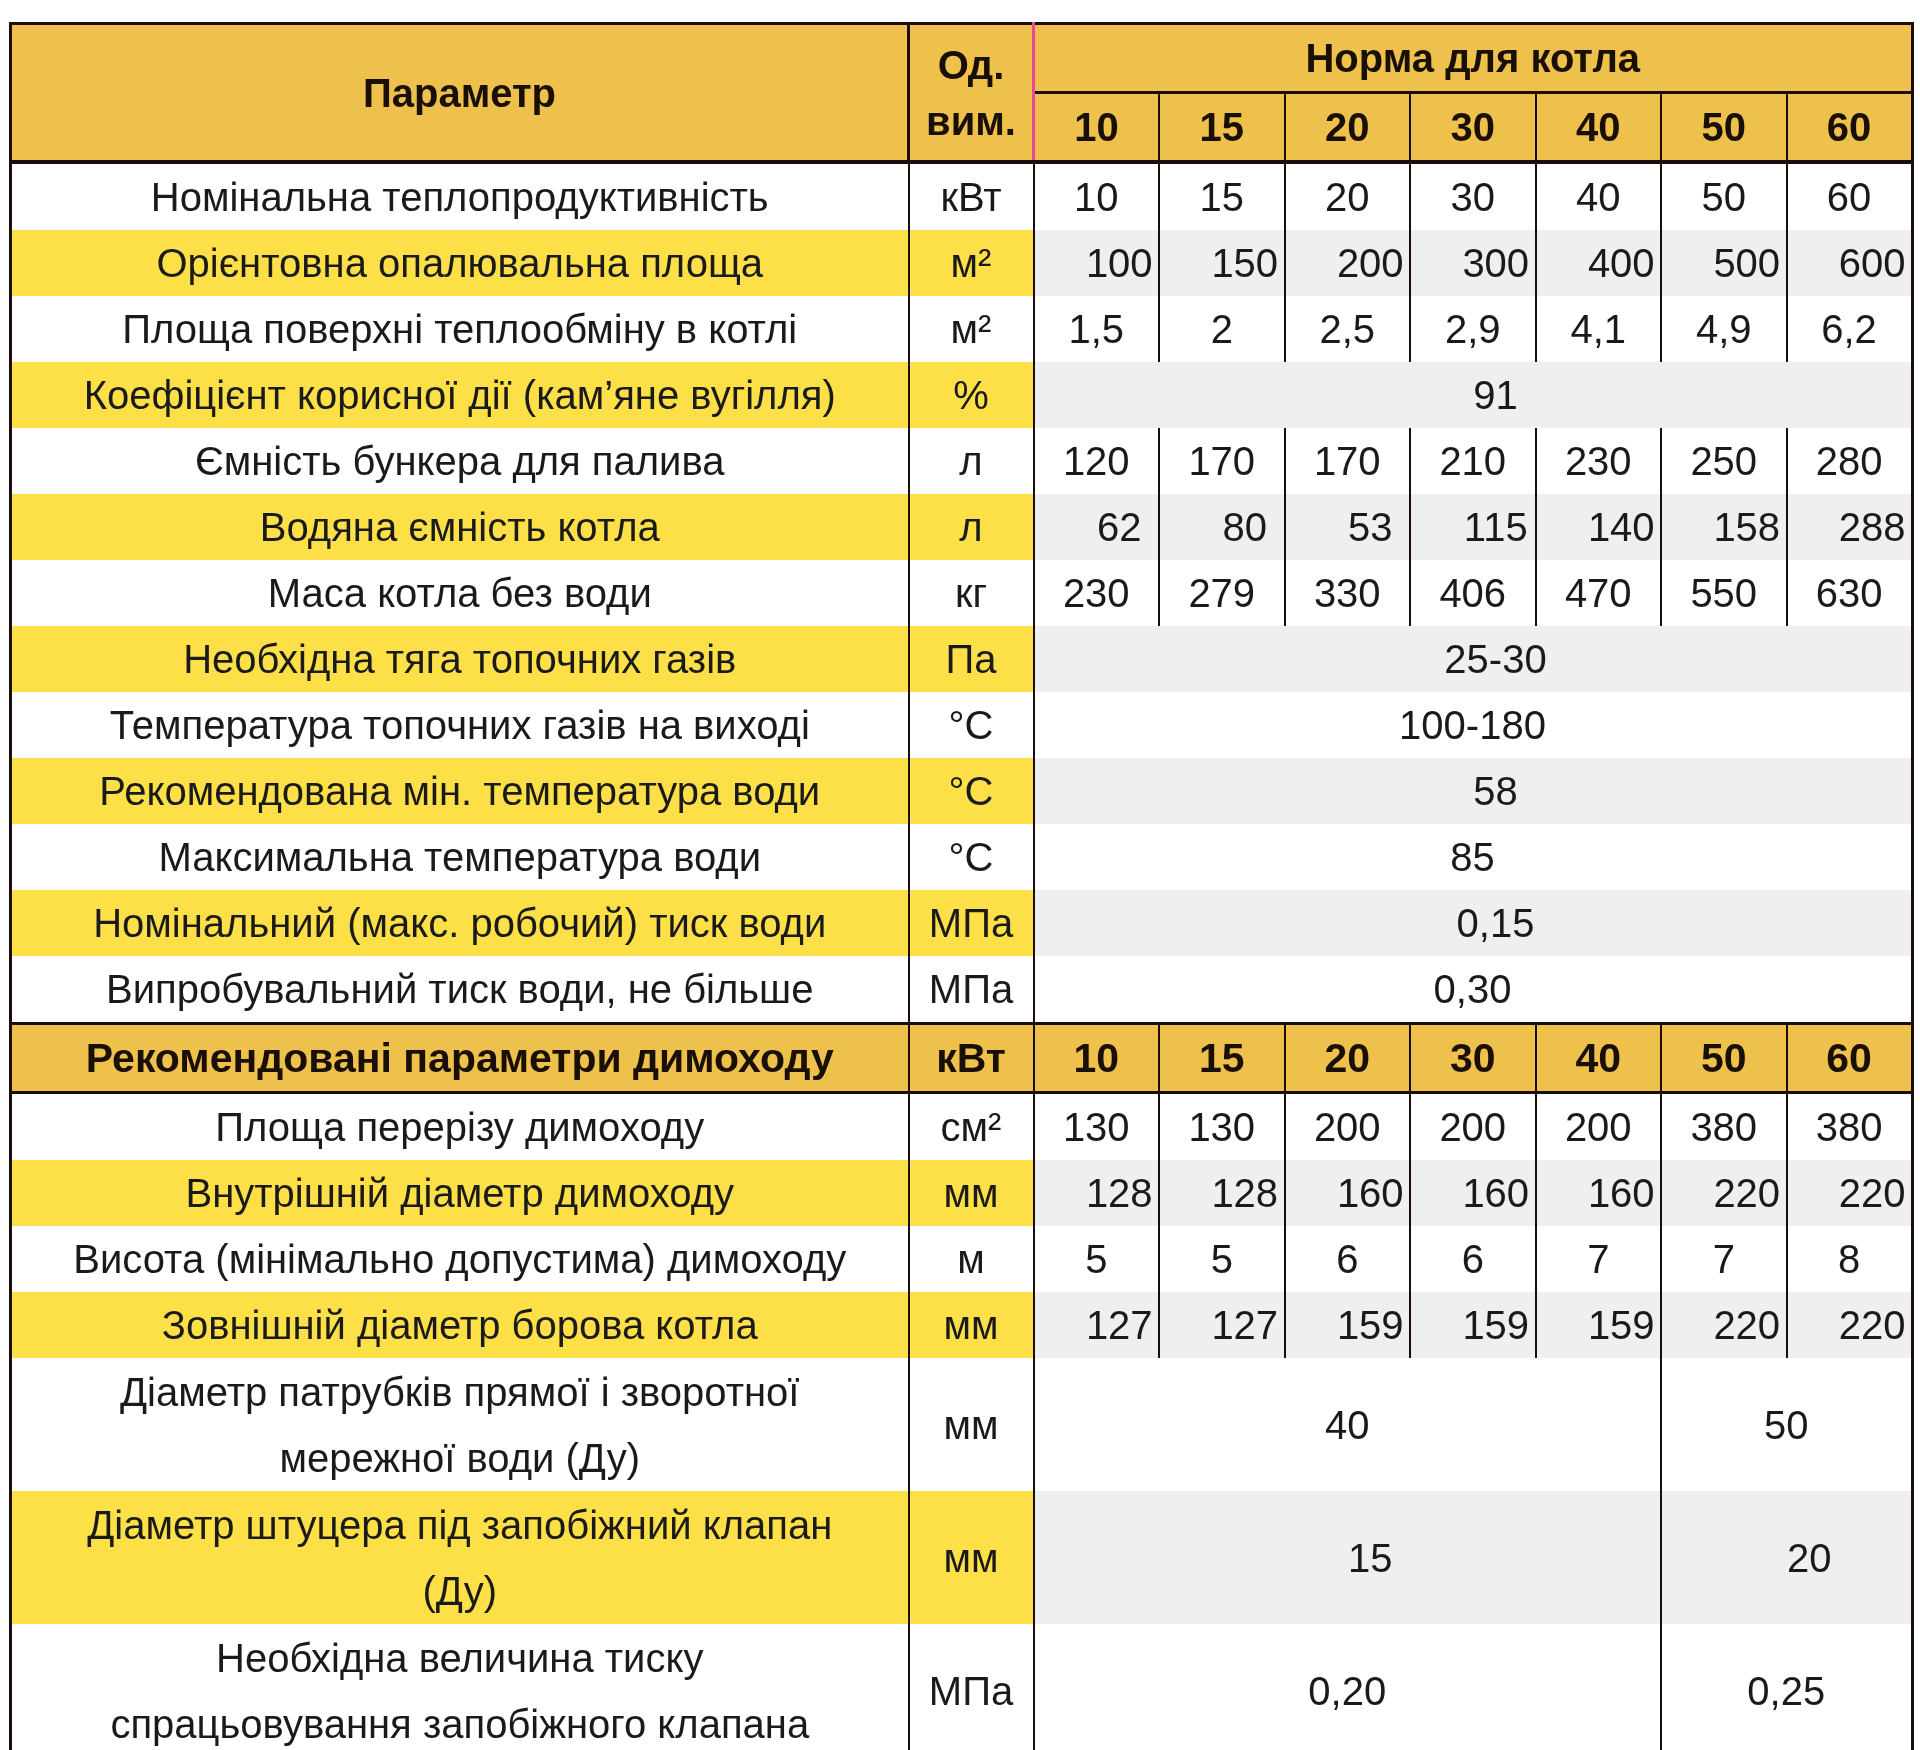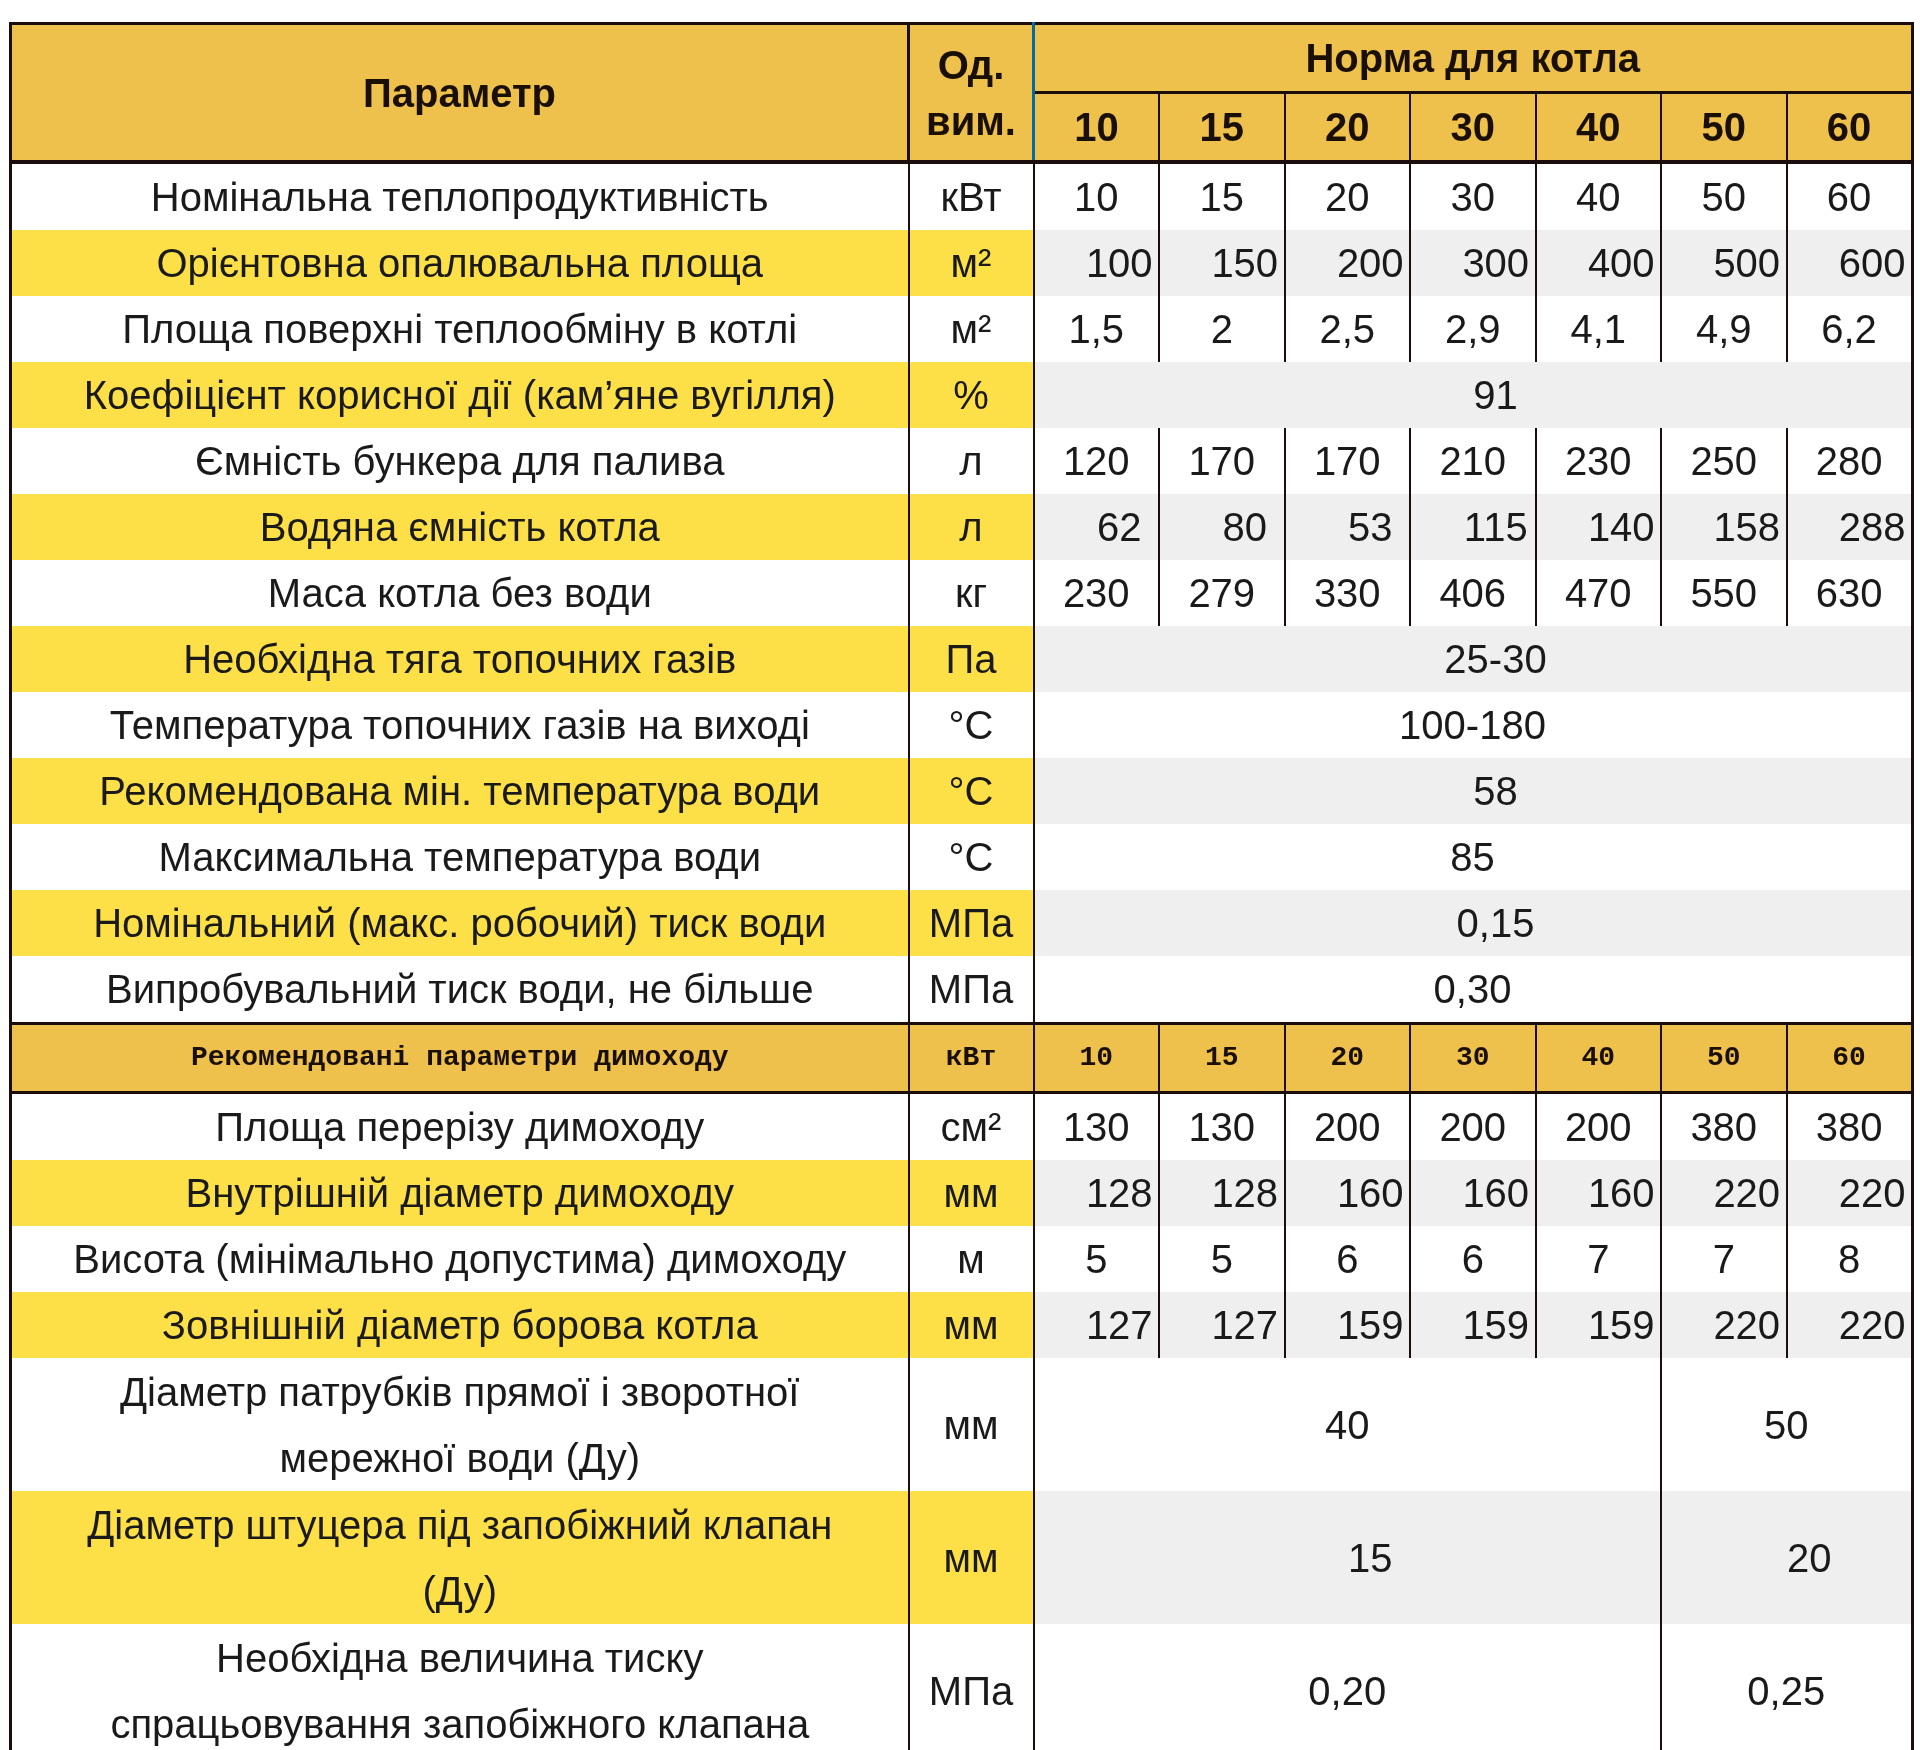--- a/index.html
+++ b/index.html
@@ -16,31 +16,31 @@
   table.spec col.c-unit { width: 125px; }
   table.spec col.c-val { width: 125.5px; }
   table.spec td, table.spec th {
     padding: 0; margin: 0;
     font-size: 40px; line-height: 66px; height: 66px;
     text-align: center; vertical-align: middle;
     white-space: nowrap; overflow: hidden;
   }
   th { background: #eec14c; font-weight: bold; color: #1a0f05; }
   th.hd-param { font-size: 40px; }
-  th.hd-unit { font-size: 40px; line-height: 60px; border-left: 3px solid #1c0d0d; border-right: 3px solid #0369a1; }
+  th.hd-unit { font-size: 40px; line-height: 60px; border-left: 3px solid #1c0d0d; border-right: 3px solid #ec4899; }
   th.hd-norm { font-size: 40px; height: 60px; line-height: 60px; border-bottom: 3px solid #1c0d0d; }
   th.hd-cap { font-size: 42px; height: 62px; line-height: 62px; }
   th.hd-cap + th.hd-cap { border-left: 2px solid #1c0d0d; }
   tr.head-row-2 th { border-bottom: 4px solid #1c0d0d; }
   td.param { text-align: left; padding-left: 8px; }
   td.unit { border-left: 2px solid #1c0d0d; border-right: 2px solid #1c0d0d; }
   td.val + td.val { border-left: 2px solid #1c0d0d; }
   tr.band td { background: #fde047; }
   tr.band td.val, tr.band td.span { background: #efefef; padding-left: 46px; }
-  tr.section th { height: 66px; line-height: 66px; font-size: 28px; border-top: 3px solid #1c0d0d; border-bottom: 3px solid #1c0d0d; font-family: Liberation Mono, monospace; }
+  tr.section th { height: 66px; line-height: 66px; font-size: 41px; border-top: 3px solid #1c0d0d; border-bottom: 3px solid #1c0d0d; }
   tr.section th.sec-param { text-align: center; }
   tr.section th.sec-unit { border-left: 2px solid #1c0d0d; border-right: 2px solid #1c0d0d; }
   tr.section th.sec-cap + th.sec-cap { border-left: 2px solid #1c0d0d; }
   tr.tall td { height: 133px; }
   tr.tall td.param { white-space: normal; line-height: 66px; }
   td.span-b { border-left: 2px solid #1c0d0d; }
 </style>
 </head>
 <body>
 

